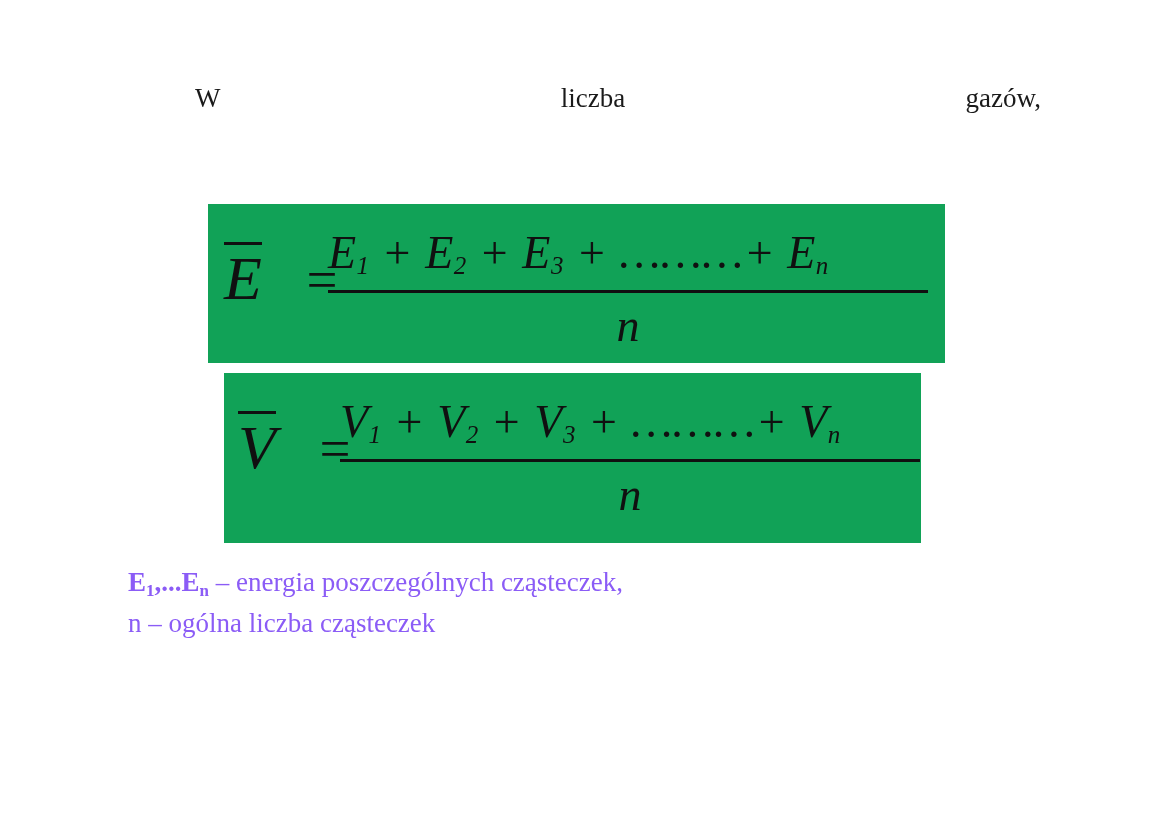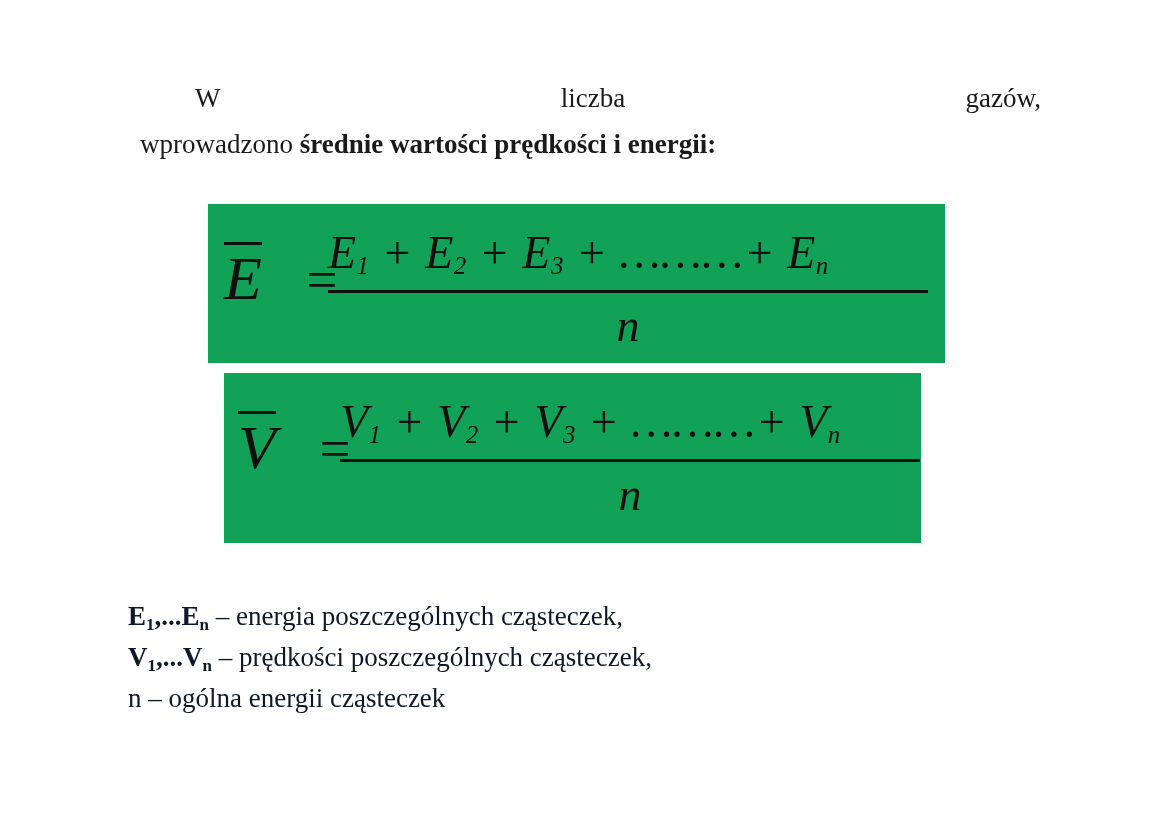--- a/index.html
+++ b/index.html
@@ -126,22 +126,21 @@
   .v-box .eq  { left: 92px; top: 44px; }
   .v-box .frac { left: 116px; top: 22px; width: 580px; }
 
   
   .legend {
     position: absolute;
     left: 128px;
     top: 563px;
     font-size: 27px;
     line-height: 1.46;
-    color: #0f172a;
-    margin-top: 34px;
+    color: #8b5cf6;
   }
   .legend .row {
     white-space: nowrap;
   }
   .legend .sym {
     font-weight: bold;
   }
   .legend .sub {
     font-size: 17px;
     vertical-align: -5px;
@@ -151,23 +150,20 @@
 </head>
 <body>
 
 <div class="page">
 
   <div class="intro">
     <div class="line1">
       <span>W</span>
       <span>liczba</span>
       <span>gazów,</span>
-    </div>
-    <div class="line2">
-      <span>wprowadzono </span><span class="bold">średnie wartości prędkości i energii</span><span class="bold">:</span>
     </div>
   </div>
 
   <div class="formula-box e-box">
     <div class="formula-inner">
       <div class="lhs">
         <span class="overbar"></span>
         <span>E</span>
       </div>
       <div class="eq">=</div>
@@ -196,20 +192,17 @@
         <div class="den">n</div>
       </div>
     </div>
   </div>
 
   <div class="legend">
     <div class="row">
       <span class="sym">E</span><span class="sub">1</span><span class="sym">,...</span><span class="sym">E</span><span class="sub">n</span><span> – energia poszczególnych cząsteczek,</span>
     </div>
     <div class="row">
-      <span class="sym">V</span><span class="sub">1</span><span class="sym">,...</span><span class="sym">V</span><span class="sub">n</span><span> – prędkości poszczególnych cząsteczek,</span>
-    </div>
-    <div class="row">
-      <span>n</span><span> – ogólna energii cząsteczek</span>
+      <span>n</span><span> – ogólna liczba cząsteczek</span>
     </div>
   </div>
 
 </div>
 
 </body></html>

